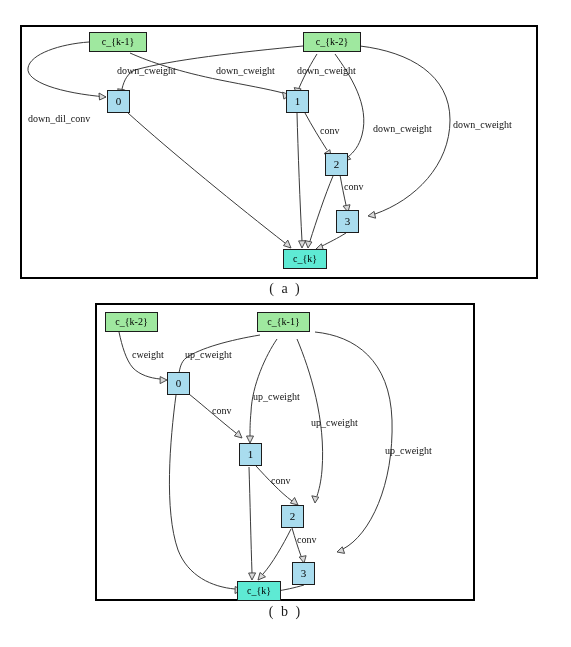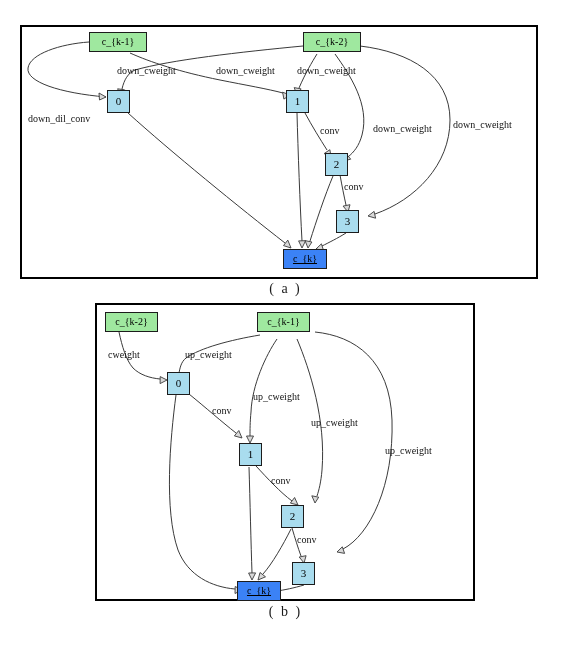--- a/index.html
+++ b/index.html
@@ -15,21 +15,21 @@
   svg.graph{position:absolute;left:0;top:0;overflow:visible;}
   svg.graph path, svg.graph line{fill:none;stroke:#3a3a3a;stroke-width:1;}
   svg.graph polygon.arrow{fill:#d9d9d9;stroke:#3a3a3a;stroke-width:0.9;}
 
   .node{position:absolute;box-sizing:border-box;border:1.4px solid #1c1c1c;
         display:flex;align-items:center;justify-content:center;
         font-family:"Liberation Serif",serif;font-size:10px;line-height:1;
         color:#000;white-space:nowrap;}
   .node.green{background:#9fe89f;}
   .node.blue{background:#a9dcee;}
-  .node.yellow{background:#3b82f6;text-decoration:underline;}
+  .node.yellow{background:#5eead4;}
   .node.op{font-size:11px;}
 
   .elabel{position:absolute;font-family:"Liberation Serif",serif;font-size:10px;
           line-height:1;color:#111;white-space:nowrap;background:transparent;}
 </style>
 </head>
 <body>
 
 <div id="root">
 
@@ -152,21 +152,21 @@
     <div class="node blue op" style="left:167px;top:72px;width:23px;height:23px;">0</div>
 
     <div class="node blue op" style="left:239px;top:143px;width:23px;height:23px;">1</div>
 
     <div class="node blue op" style="left:281px;top:205px;width:23px;height:23px;">2</div>
 
     <div class="node blue op" style="left:292px;top:262px;width:23px;height:23px;">3</div>
 
     <div class="node yellow" style="left:237px;top:281px;width:44px;height:20px;">c_{k}</div>
 
-    <div class="elabel" style="left:108px;top:50px;">cweight</div>
+    <div class="elabel" style="left:132px;top:50px;">cweight</div>
     <div class="elabel" style="left:185px;top:50px;">up_cweight</div>
     <div class="elabel" style="left:253px;top:92px;">up_cweight</div>
     <div class="elabel" style="left:311px;top:118px;">up_cweight</div>
     <div class="elabel" style="left:385px;top:146px;">up_cweight</div>
     <div class="elabel" style="left:212px;top:106px;">conv</div>
     <div class="elabel" style="left:271px;top:176px;">conv</div>
     <div class="elabel" style="left:297px;top:235px;">conv</div>
 
     <div class="caption" style="left:0px;top:304px;width:571px;">( b )</div>
   </div>

